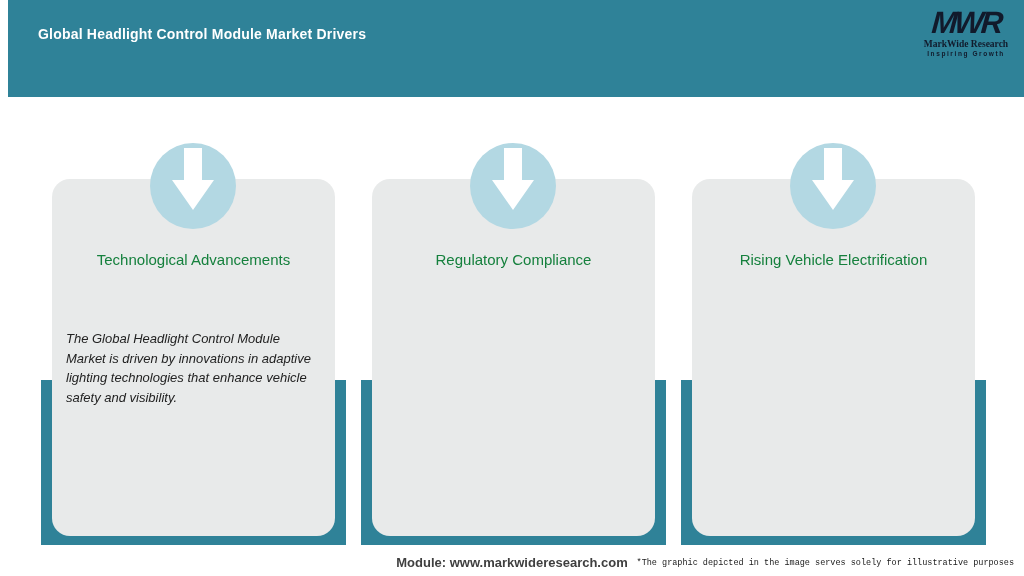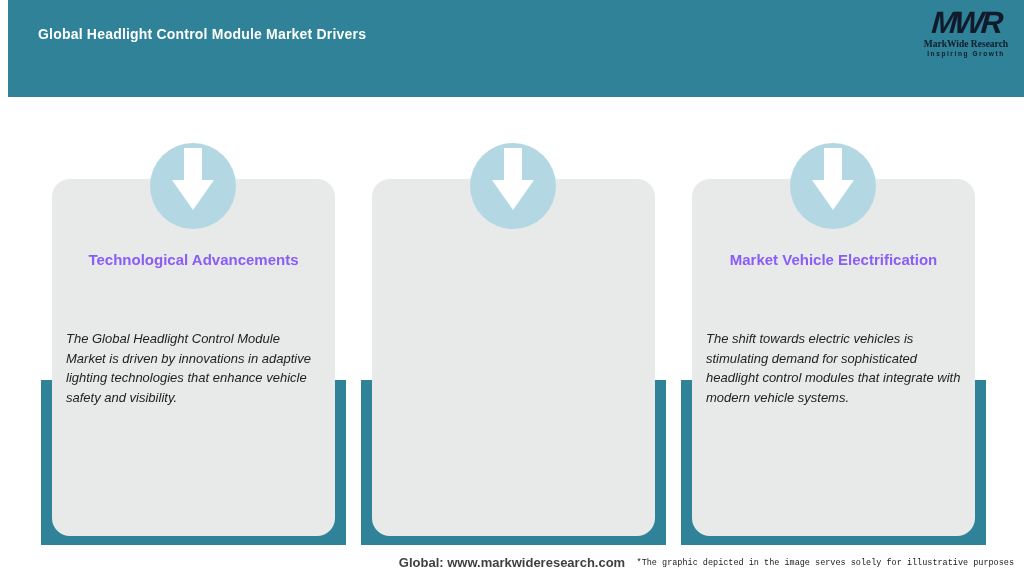--- a/index.html
+++ b/index.html
@@ -40,21 +40,21 @@
     background: #E8EAEA; border-radius: 18px;
   }
   .icon-circle {
     position: absolute; top: 143px; width: 86px; height: 86px;
     background: #B3D8E3; border-radius: 50%;
     display: flex; justify-content: center; align-items: flex-start;
   }
   .icon-circle svg { margin-top: 5px; display: block; }
   .card-title {
     position: absolute; top: 72px; left: 0; right: 0; text-align: center;
-    font-size: 15px; font-weight: bold; color: #8b5cf6;
+    font-size: 15px; font-weight: normal; color: #15803d;
   }
   .card-body {
     position: absolute; top: 150px; left: 14px; right: 14px;
     font-size: 13px; line-height: 19.5px; color: #222222; font-style: italic;
   }
 
   
   .g1 .shadow-rect { left: 41px; }  .g1 .card { left: 52px; }  .g1 .icon-circle { left: 150px; }
   .g2 .shadow-rect { left: 361px; } .g2 .card { left: 372px; } .g2 .icon-circle { left: 470px; }
   .g3 .shadow-rect { left: 681px; } .g3 .card { left: 692px; } .g3 .icon-circle { left: 790px; }
@@ -92,37 +92,37 @@
     <div class="icon-circle">
       <svg width="42" height="62" viewBox="0 0 42 62" aria-hidden="true">
         <path d="M12 0 h18 v32 h12 L21 62 L0 32 h12 Z" fill="#FFFFFF"></path>
       </svg>
     </div>
   </div>
 
   <div class="g2">
     <div class="shadow-rect"></div>
     <div class="card">
+      <div class="card-title">Regulatory Compliance</div>
     </div>
     <div class="icon-circle">
       <svg width="42" height="62" viewBox="0 0 42 62" aria-hidden="true">
         <path d="M12 0 h18 v32 h12 L21 62 L0 32 h12 Z" fill="#FFFFFF"></path>
       </svg>
     </div>
   </div>
 
   <div class="g3">
     <div class="shadow-rect"></div>
     <div class="card">
-      <div class="card-title">Market Vehicle Electrification</div>
-      <div class="card-body">The shift towards electric vehicles is stimulating demand for sophisticated headlight control modules that integrate with modern vehicle systems.</div>
+      <div class="card-title">Rising Vehicle Electrification</div>
     </div>
     <div class="icon-circle">
       <svg width="42" height="62" viewBox="0 0 42 62" aria-hidden="true">
         <path d="M12 0 h18 v32 h12 L21 62 L0 32 h12 Z" fill="#FFFFFF"></path>
       </svg>
     </div>
   </div>
 
-  <div class="source-line">Global: www.markwideresearch.com</div>
+  <div class="source-line">Module: www.markwideresearch.com</div>
   <div class="disclaimer">*The graphic depicted in the image serves solely for illustrative purposes</div>
 
 </div>
 
 </body></html>

